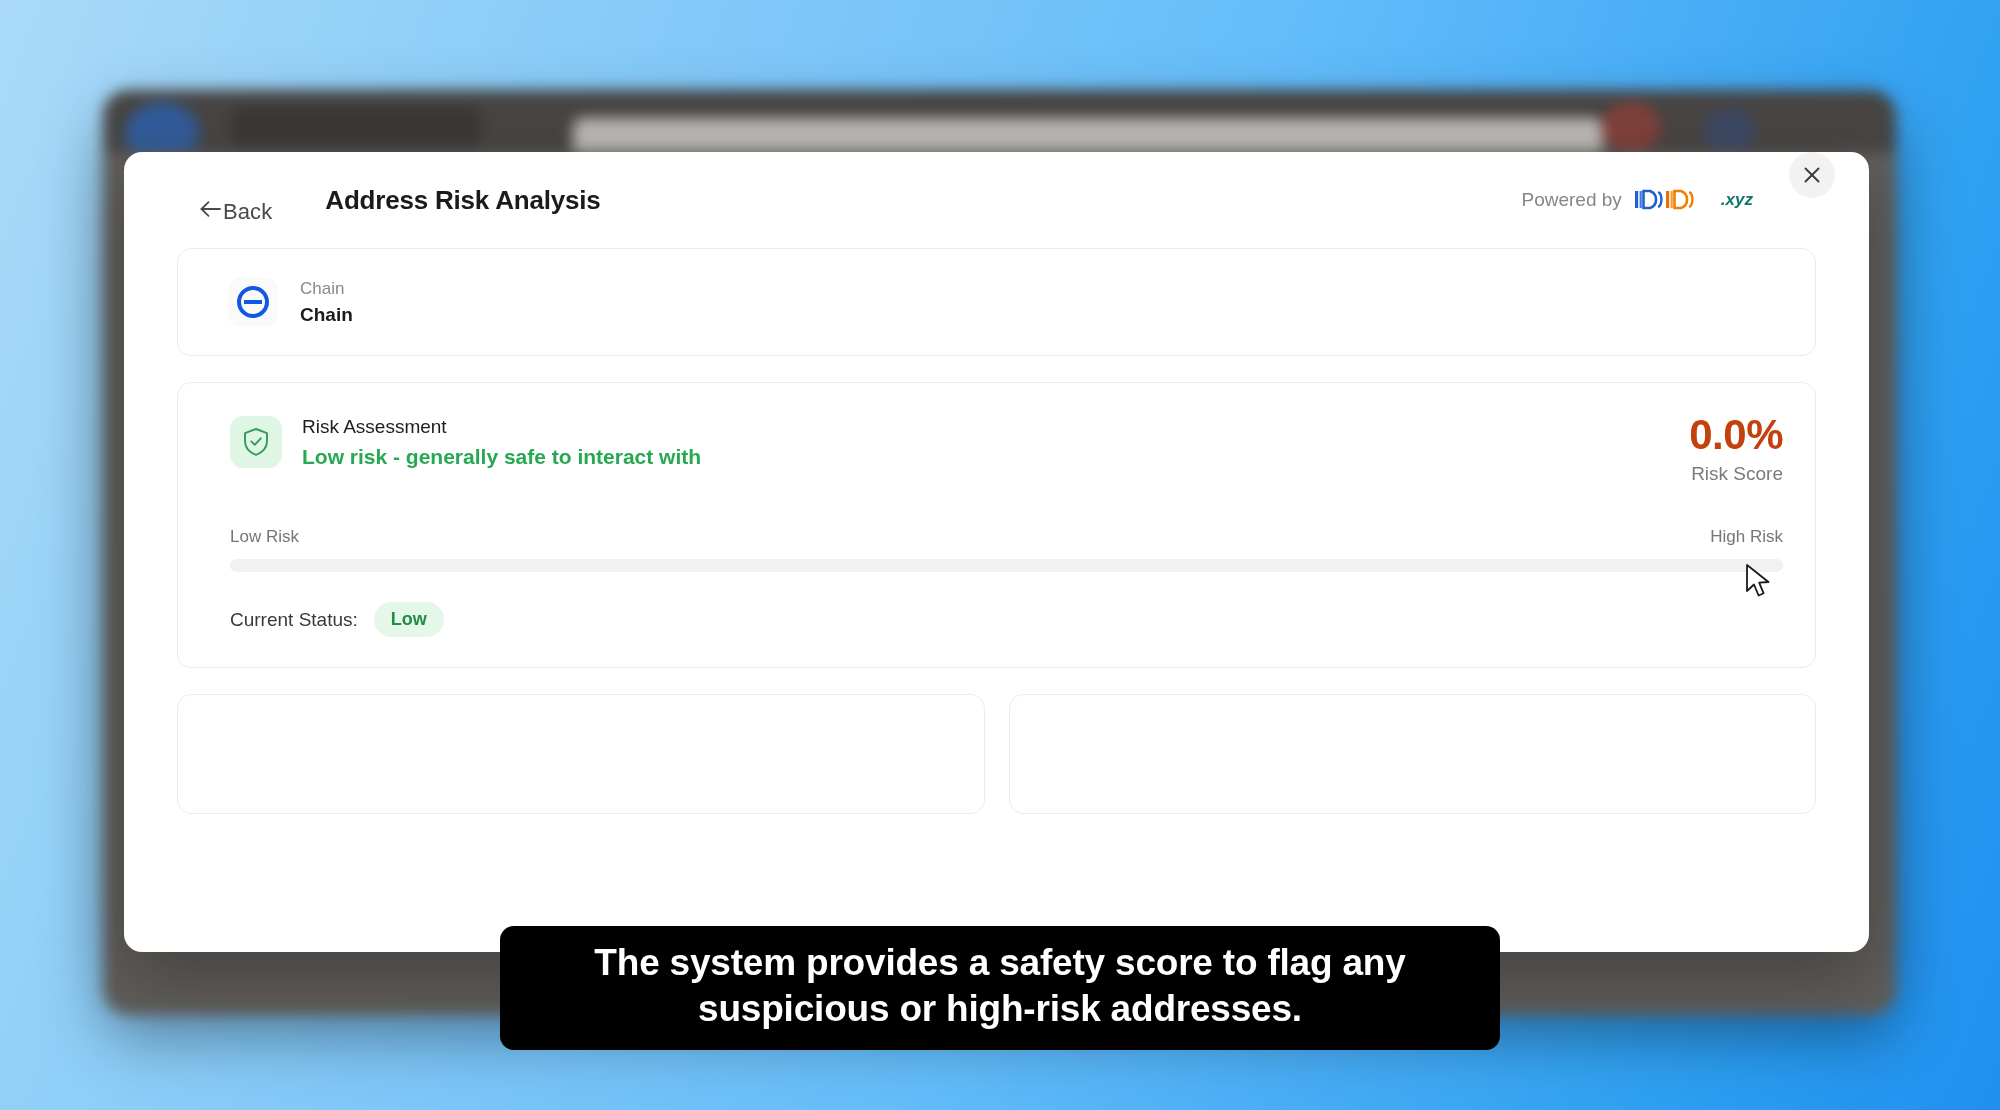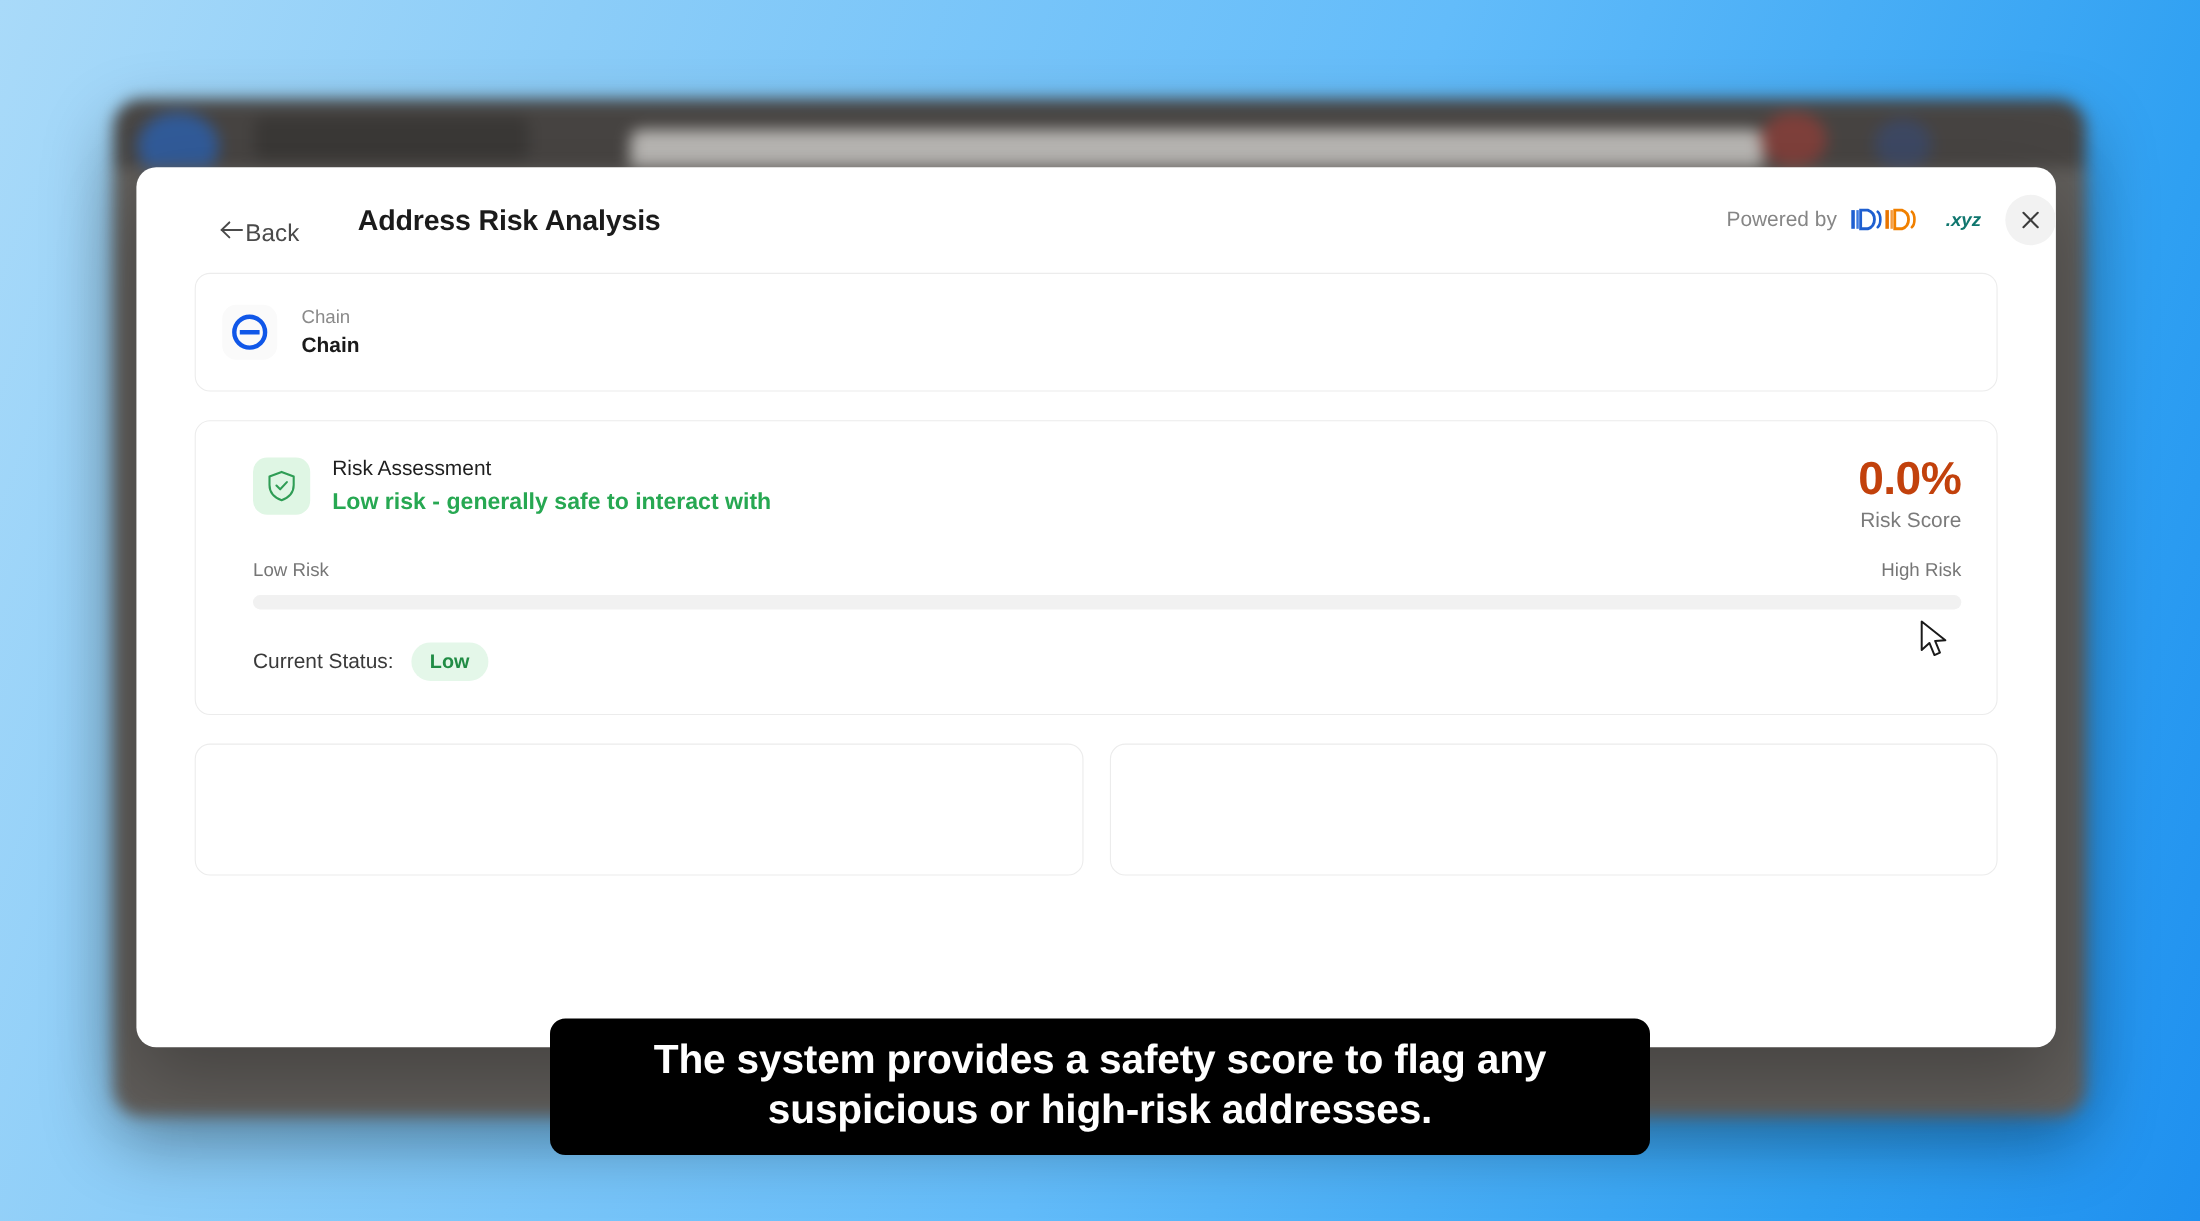--- a/index.html
+++ b/index.html
@@ -84,21 +84,21 @@
   .back-label {
     font-size: 22px; color: #4a4a4a; letter-spacing: .1px;
   }
   .modal-title {
     margin-left: 53px;
     font-size: 26px; font-weight: 700; color: #1b1b1b;
     letter-spacing: -.2px;
   }
   .header-right {
     position: absolute; right: 0; top: 0; height: 96px;
-    display: flex; align-items: center; gap: 22px; 
+    display: flex; gap: 36px; padding-right: 34px;
   }
   .powered-by { display: flex; align-items: center; gap: 12px; }
   .powered-text { font-size: 19px; color: #868686; }
   .brand-logo { display: flex; align-items: baseline; }
   .brand-logo svg { display: block; }
   .brand-tld {
     font-size: 17px; font-weight: 700; font-style: italic;
     color: #0f766e; margin-left: 1px;
   }
   .close-btn {
@@ -112,21 +112,21 @@
   
   .card {
     margin: 0 53px 26px 53px;
     background: #fff;
     border: 1px solid #ececec;
     border-radius: 14px;
   }
   .card-chain {
     height: 108px;
     display: flex; align-items: center;
-    padding-left: 24px;
+    padding-left: 50px;
     gap: 22px;
   }
   .chain-icon-wrap {
     width: 50px; height: 50px; border-radius: 13px;
     background: #fafafa;
     display: flex; align-items: center; justify-content: center;
   }
   .chain-label { font-size: 17px; color: #8a8a8a; line-height: 1.45; }
   .chain-value { font-size: 19px; font-weight: 700; color: #1b1b1b; line-height: 1.35; }
 
@@ -164,21 +164,21 @@
   .risk-sub { font-size: 21px; font-weight: 700; color: #27a852; line-height: 1.45; }
   .risk-right { text-align: right; }
   .risk-score-value {
     font-size: 42px; font-weight: 700; color: #c2410c;
     line-height: 1.05; letter-spacing: -.5px;
   }
   .risk-score-label { font-size: 19px; color: #7b7b7b; margin-top: 6px; }
 
   .risk-scale {
     display: flex; justify-content: space-between;
-    margin-top: 24px;
+    margin-top: 42px;
     font-size: 17px; color: #767676;
   }
   .risk-bar {
     margin-top: 12px;
     height: 13px; border-radius: 7px;
     background: #f1f1f1;
     overflow: hidden;
   }
   .risk-bar-fill {
     height: 100%; border-radius: 7px;

